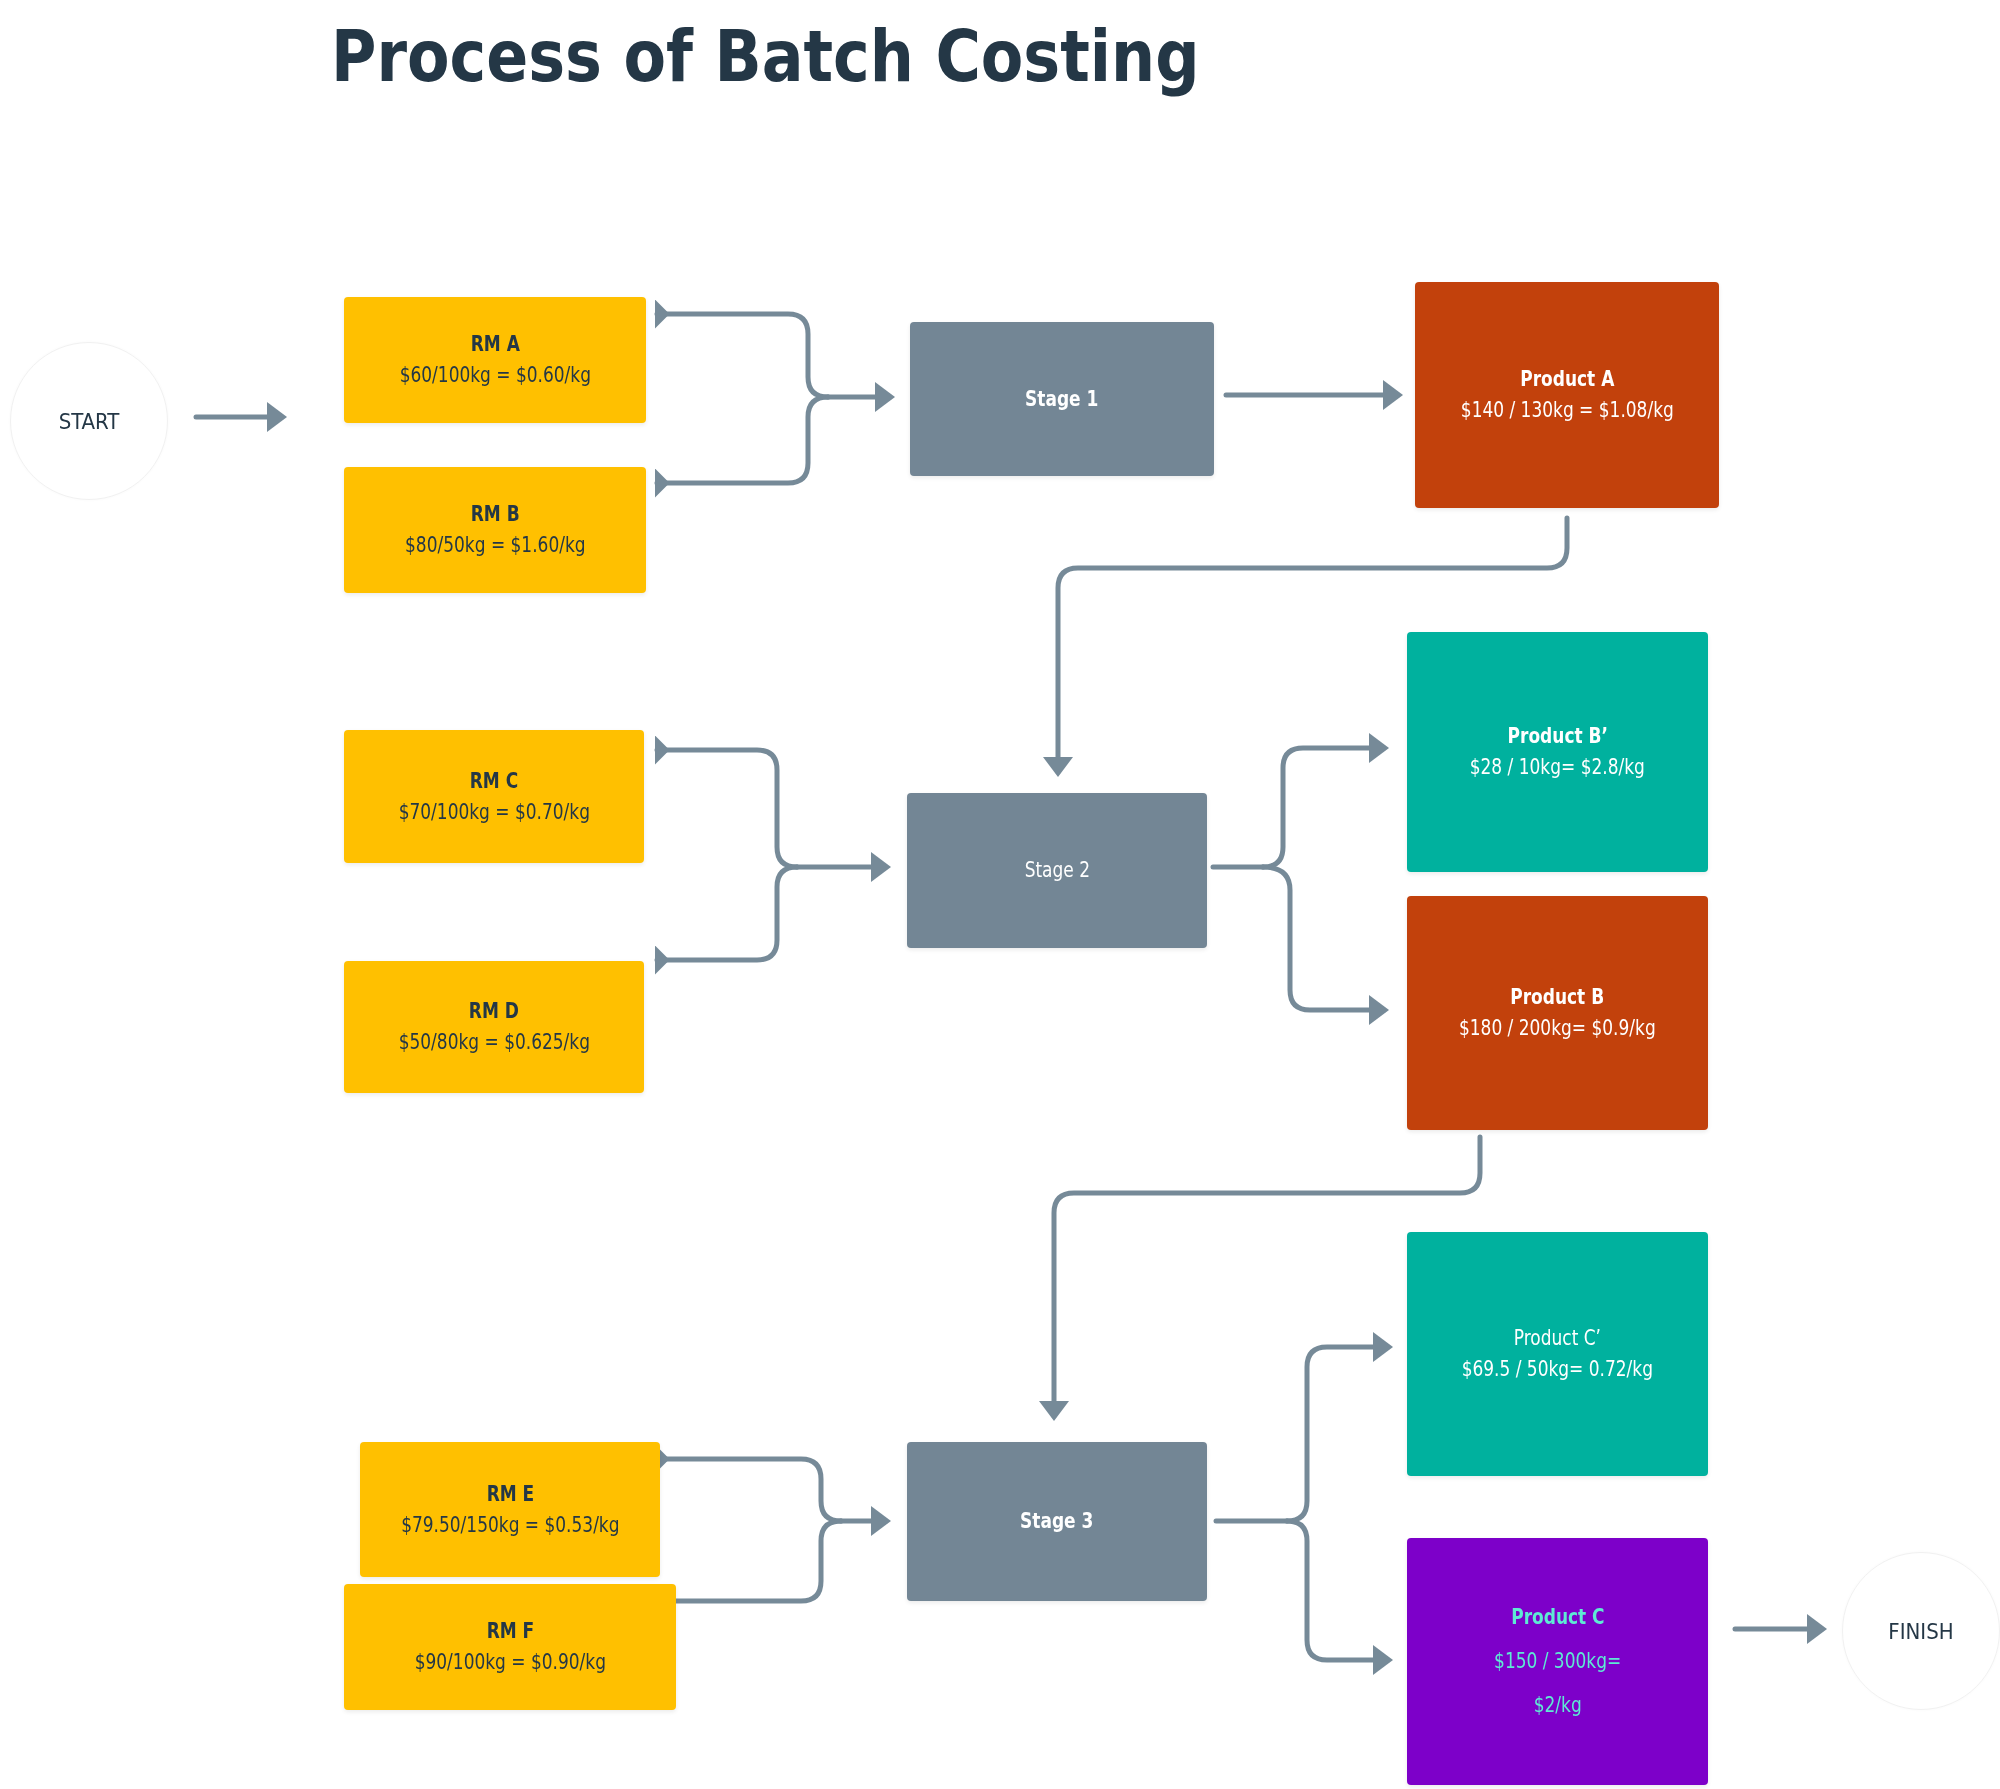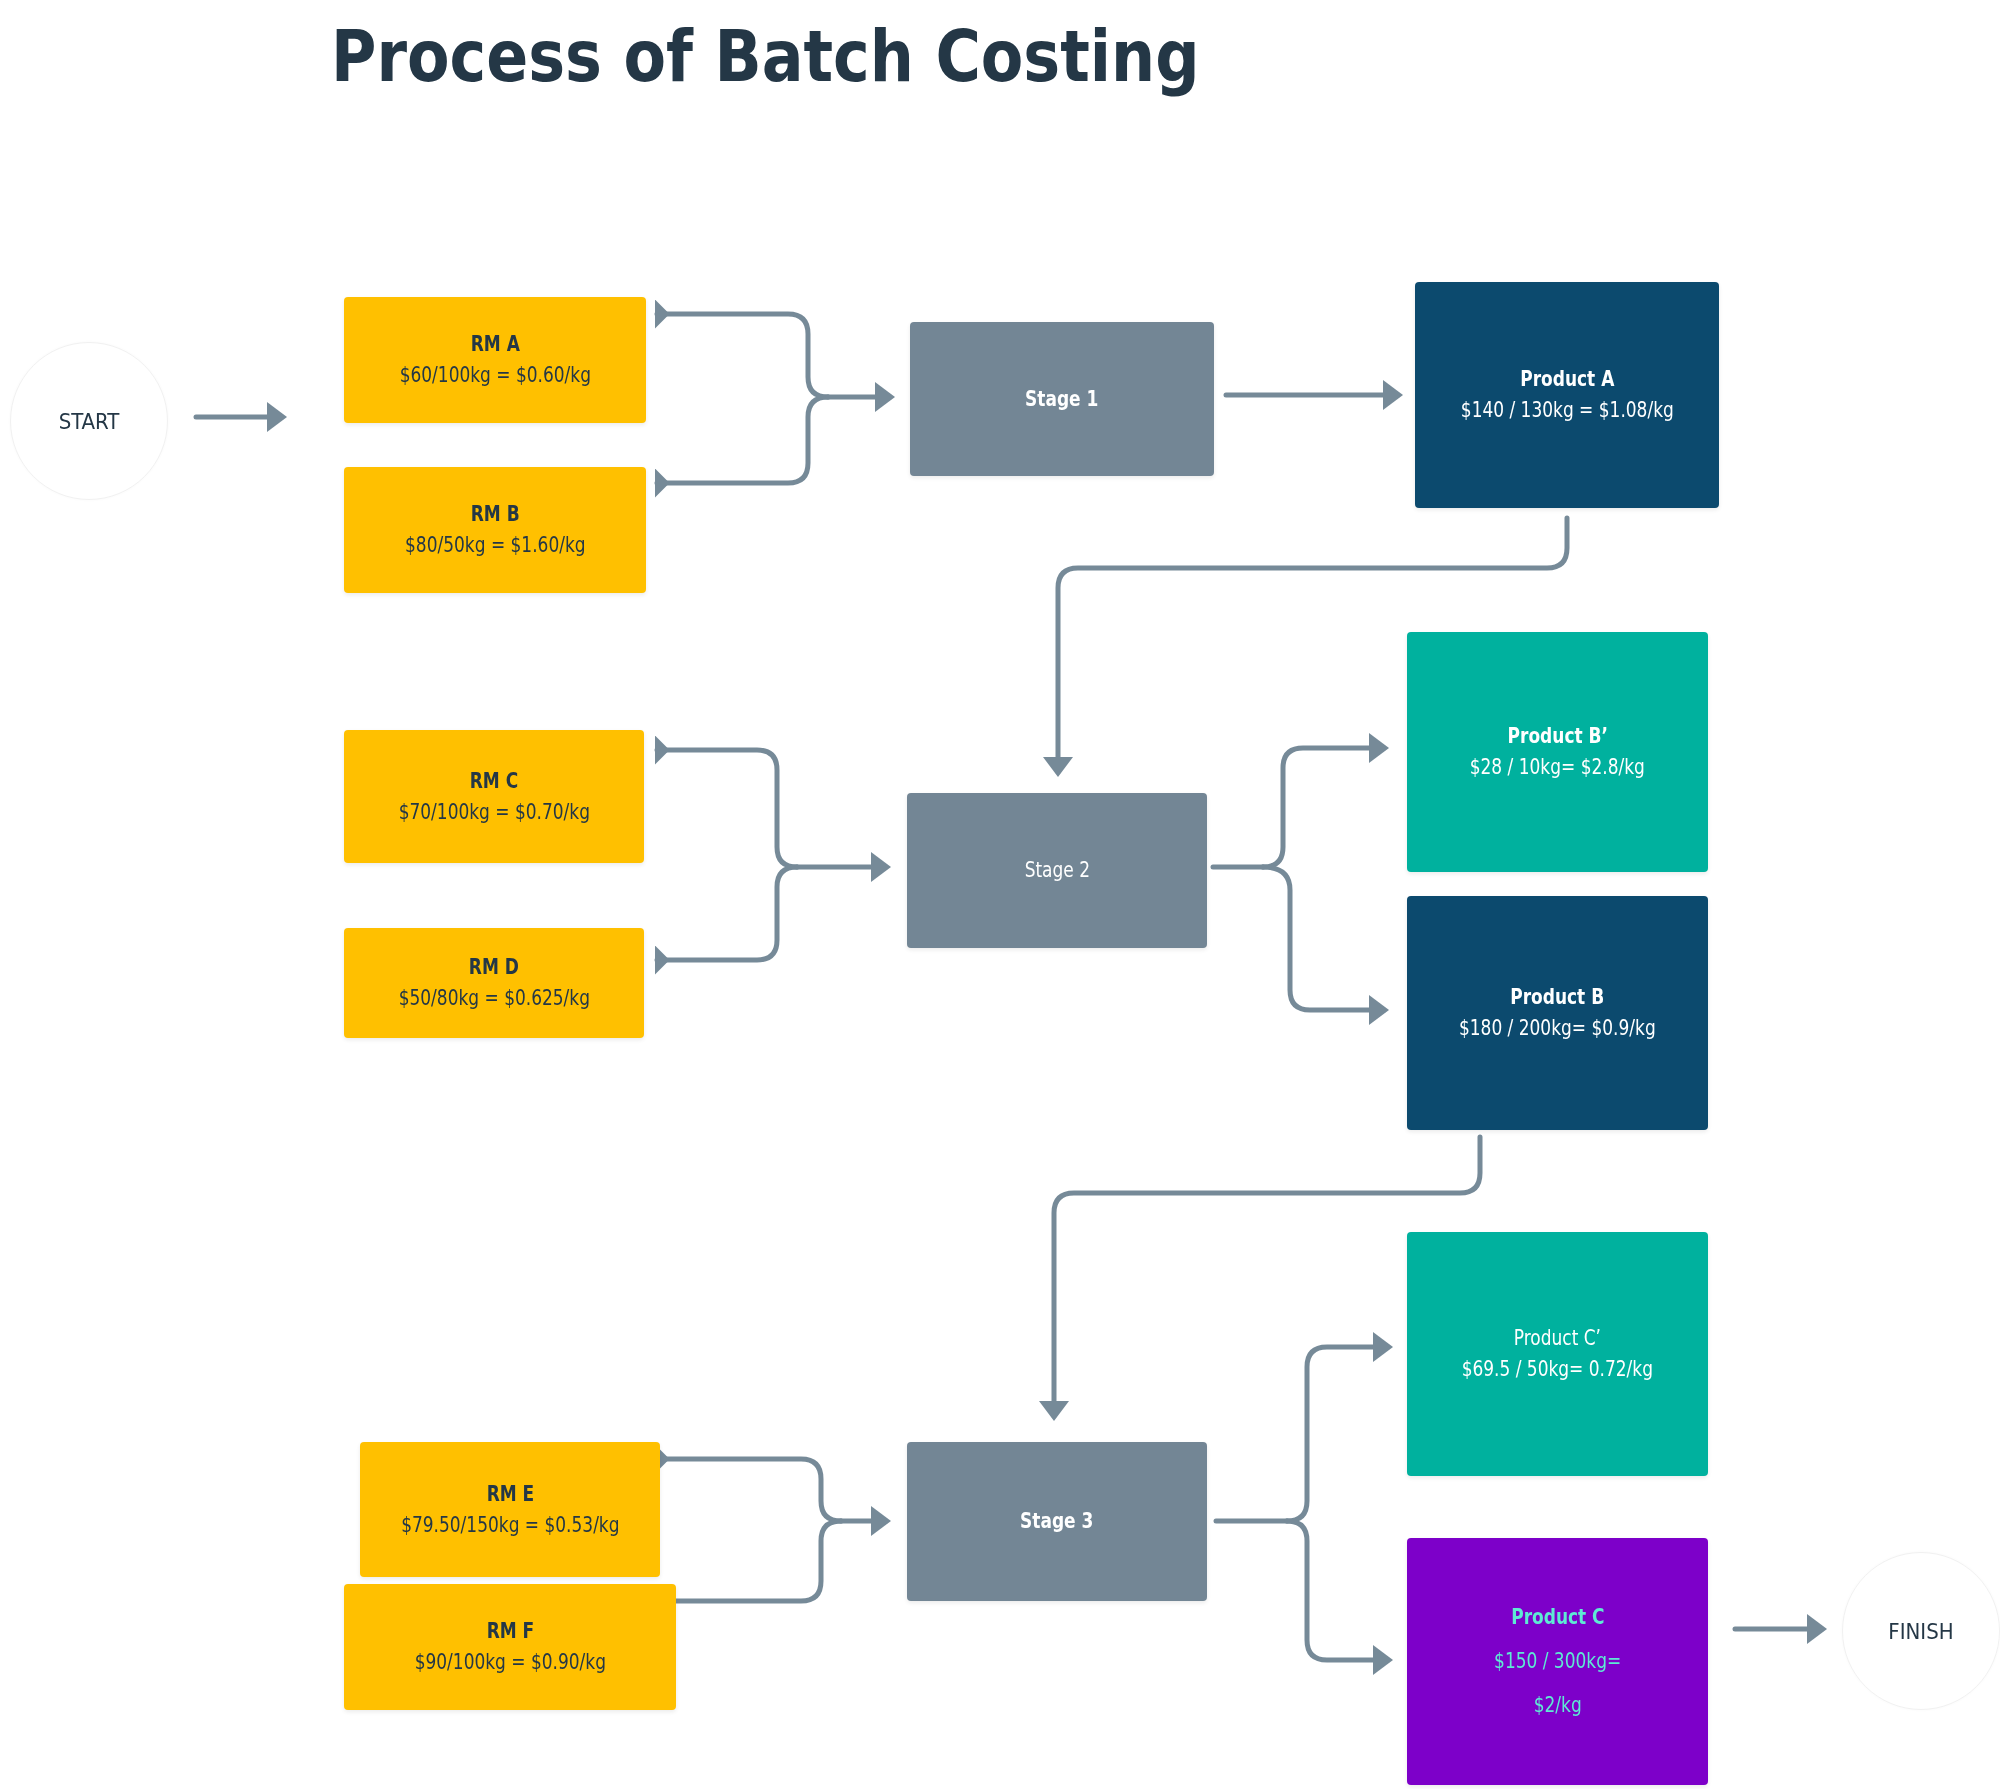--- a/index.html
+++ b/index.html
@@ -10,21 +10,21 @@
            font-family: "DejaVu Sans", sans-serif; transform: scaleX(0.86); transform-origin: left top; }
   svg.wires { position: absolute; left: 0; top: 0; width: 2000px; height: 1789px; }
   .node { position: absolute; box-sizing: border-box; border-radius: 4px;
           display: flex; flex-direction: column; align-items: center; justify-content: center;
           text-align: center; box-shadow: 0 2px 4px rgba(0,0,0,0.08); }
   .node .name { font-size: 21px; font-weight: bold; line-height: 31px; }
   .node .calc { font-size: 21px; line-height: 31px; white-space: nowrap; }
   .node .name, .node .calc { transform: scaleX(0.9); }
   .rm { background: #ffc000; color: #243746; margin-top: 46px; }
   .stage { background: #738695; color: #ffffff; }
-  .prod-purple { background: #0c4a6e; color: #ffffff; }
+  .prod-purple { background: #c2410c; color: #ffffff; }
   .prod-teal { background: #00b19e; color: #ffffff; }
   .prod-violet { background: #7d00c9; color: #5eead4; gap: 13px; }
   .plain .name { font-weight: normal; }
   .circle { position: absolute; border-radius: 50%; border: 1px solid #f1f1f1;
             box-shadow: 0 0 3px rgba(0,0,0,0.03);
             display: flex; align-items: center; justify-content: center;
             font-size: 22px; color: #243746; }
 </style>
 </head>
 <body>
@@ -86,21 +86,21 @@
   <div class="calc">$60/100kg = $0.60/kg</div>
 </div>
 <div class="node rm" style="left:344px; top:421px; width:302px; height:126px;">
   <div class="name">RM B</div>
   <div class="calc">$80/50kg = $1.60/kg</div>
 </div>
 <div class="node rm" style="left:344px; top:684px; width:300px; height:133px;">
   <div class="name">RM C</div>
   <div class="calc">$70/100kg = $0.70/kg</div>
 </div>
-<div class="node rm" style="left:344px; top:882px; width:300px; height:110px;align-items:center;">
+<div class="node rm" style="left:344px; top:915px; width:300px; height:132px;align-items:center;">
   <div class="name">RM D</div>
   <div class="calc">$50/80kg = $0.625/kg</div>
 </div>
 <div class="node rm" style="left:360px; top:1396px; width:300px; height:135px;">
   <div class="name">RM E</div>
   <div class="calc">$79.50/150kg = $0.53/kg</div>
 </div>
 <div class="node rm" style="left:344px; top:1538px; width:332px; height:126px;">
   <div class="name">RM F</div>
   <div class="calc">$90/100kg = $0.90/kg</div>

